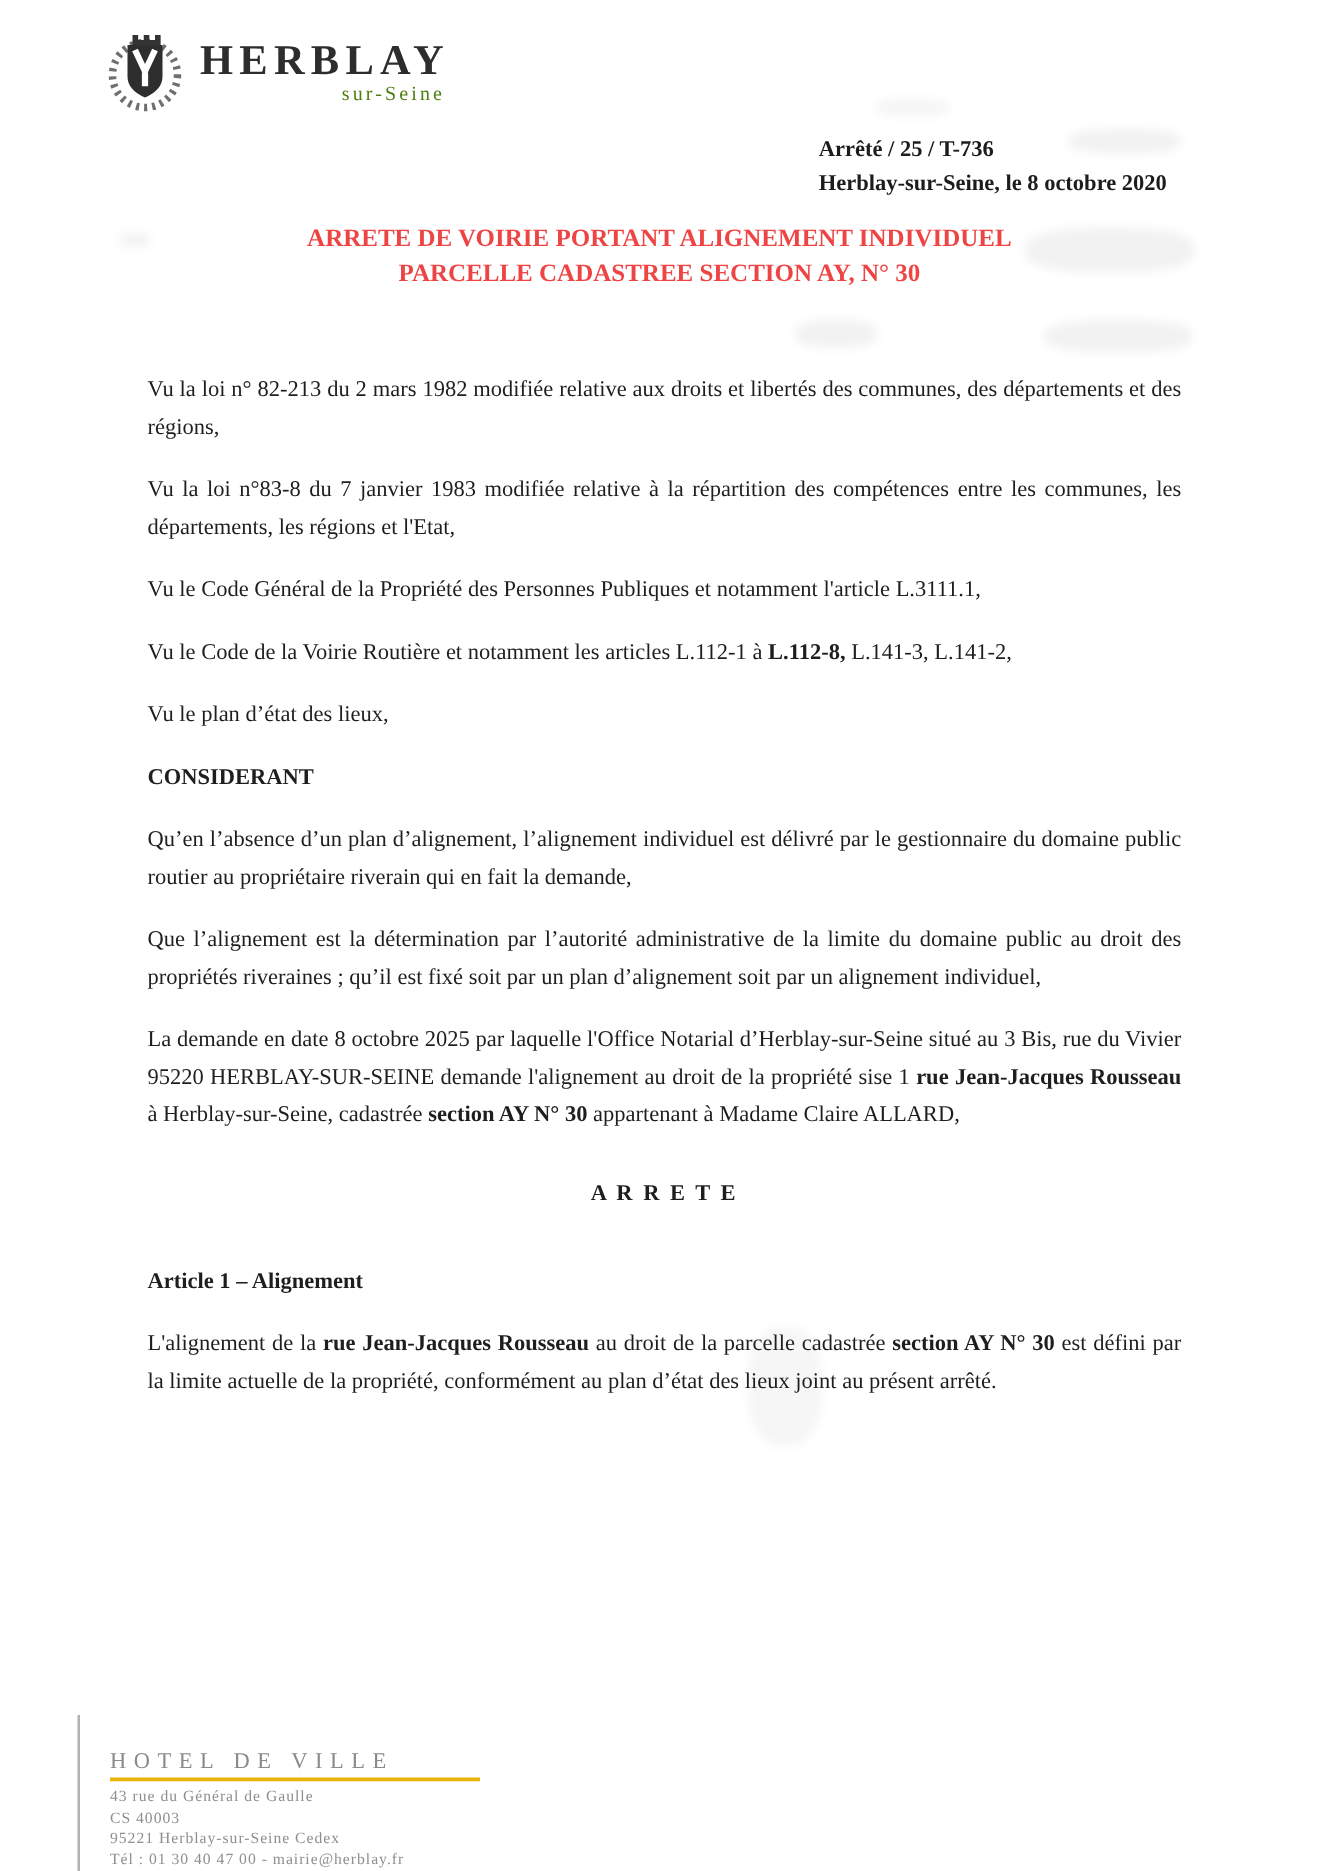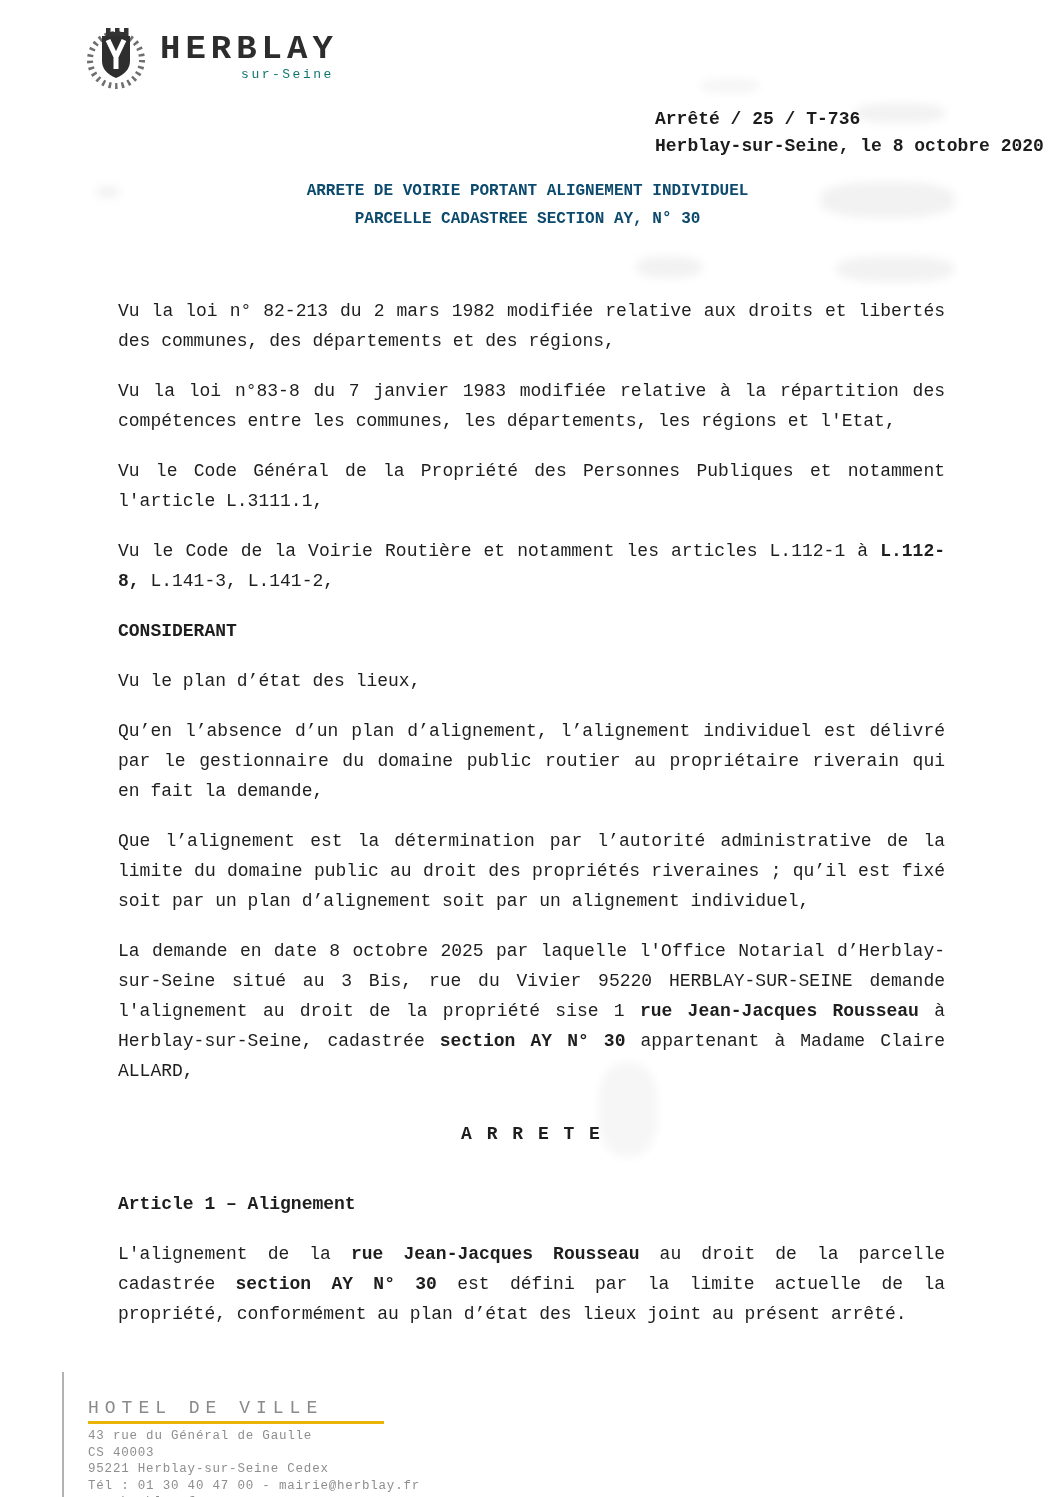--- a/index.html
+++ b/index.html
@@ -1,43 +1,43 @@
 <!DOCTYPE html>
 <html><head>
 <meta charset="utf-8">
 <style>
   html,body{margin:0;padding:0;background:#ffffff;}
   .page{
     position:relative;
     width:1058px;
     height:1497px;
     background:#ffffff;
-    font-family:Liberation Mono, monospace;
+    font-family:Liberation Serif, serif;
     color:#1e1e1e;
     overflow:hidden;
   }
   
   .logo{position:absolute;left:84px;top:22px;display:flex;align-items:flex-start;}
   .logo svg{display:block;}
   .logo-text{margin-left:12px;margin-top:10px;}
   .logo-city{
     font-size:34px;font-weight:600;letter-spacing:5px;color:#2d2d2d;line-height:34px;
   }
   .logo-suffix{
-    font-size:13px;letter-spacing:2.5px;color:#0f766e;text-align:right;margin-top:1px;padding-right:4px;
+    font-size:16px;letter-spacing:2.5px;color:#4d7c0f;text-align:right;margin-top:1px;padding-right:4px;
   }
   
   .ref-block{
     position:absolute;left:655px;top:106px;
     font-size:18px;font-weight:bold;line-height:27px;color:#1c1c1c;
   }
   
   .doc-title{
     position:absolute;left:110px;right:113px;top:177px;
-    text-align:center;font-size:16px;font-weight:bold;line-height:28px;color:#0c4a6e;
+    text-align:center;font-size:20px;font-weight:bold;line-height:28px;color:#ef4444;
   }
   
   .doc-body{
     position:absolute;left:118px;width:827px;top:296px;
     font-size:18px;line-height:30px;text-align:justify;
   }
   .para{margin:0 0 20px 0;}
   .para.h{font-weight:bold;text-align:left;}
   .para.arrete{font-weight:bold;letter-spacing:2px;margin-top:33px;text-align:center;}
   .para.article{font-weight:bold;margin-top:40px;text-align:left;}
@@ -102,22 +102,22 @@
   <div class="doc-title">
     <div>ARRETE DE VOIRIE PORTANT ALIGNEMENT INDIVIDUEL</div>
     <div>PARCELLE CADASTREE SECTION AY, N° 30</div>
   </div>
 
   <main class="doc-body">
     <p class="para"><span>Vu la loi n° 82-213 du 2 mars 1982 modifiée relative aux droits et libertés des communes, des départements et des régions,</span></p>
     <p class="para"><span>Vu la loi n°83-8 du 7 janvier 1983 modifiée relative à la répartition des compétences entre les communes, les départements, les régions et l'Etat,</span></p>
     <p class="para"><span>Vu le Code Général de la Propriété des Personnes Publiques et notamment l'article L.3111.1,</span></p>
     <p class="para"><span>Vu le Code de la Voirie Routière et notamment les articles L.112-1 à </span><span class="seg-bold">L.112-8,</span><span> L.141-3, L.141-2,</span></p>
+    <p class="para"><span>Vu le plan d’état des lieux,</span></p>
     <p class="para h"><span class="seg-bold">CONSIDERANT</span></p>
-    <p class="para"><span>Vu le plan d’état des lieux,</span></p>
     <p class="para"><span>Qu’en l’absence d’un plan d’alignement, l’alignement individuel est délivré par le gestionnaire du domaine public routier au propriétaire riverain qui en fait la demande,</span></p>
     <p class="para"><span>Que l’alignement est la détermination par l’autorité administrative de la limite du domaine public au droit des propriétés riveraines ; qu’il est fixé soit par un plan d’alignement soit par un alignement individuel,</span></p>
     <p class="para"><span>La demande en date 8 octobre 2025 par laquelle l'Office Notarial d’Herblay-sur-Seine situé au 3 Bis, rue du Vivier 95220 HERBLAY-SUR-SEINE demande l'alignement au droit de la propriété sise 1 </span><span class="seg-bold">rue Jean-Jacques Rousseau</span><span> à Herblay-sur-Seine, cadastrée </span><span class="seg-bold">section AY N° 30</span><span> appartenant à Madame Claire ALLARD,</span></p>
     <p class="para arrete"><span class="seg-bold">A R R E T E</span></p>
     <p class="para article"><span class="seg-bold">Article 1 – Alignement</span></p>
     <p class="para"><span>L'alignement de la </span><span class="seg-bold">rue Jean-Jacques Rousseau</span><span> au droit de la parcelle cadastrée </span><span class="seg-bold">section AY N° 30</span><span> est défini par la limite actuelle de la propriété, conformément au plan d’état des lieux joint au présent arrêté.</span></p>
   </main>
 
   <div class="fold-line"></div>
   <footer class="footer">

